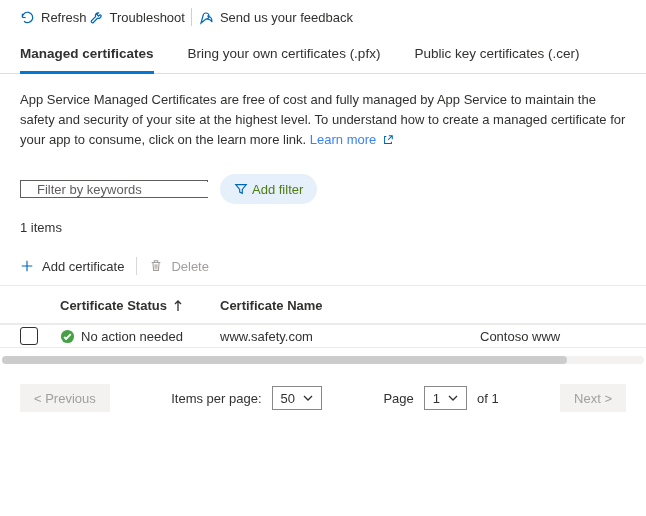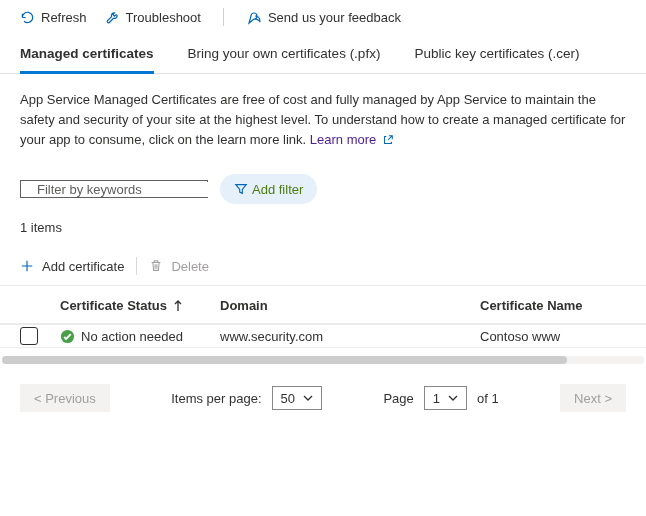--- a/index.html
+++ b/index.html
@@ -9,21 +9,21 @@
       color: #323130;
       background: #fff;
       width: 646px;
       height: 516px;
       overflow: hidden;
     }
     .toolbar {
       display: flex;
       align-items: center;
       padding: 8px 20px 12px 20px;
-      gap: 18px;
+      gap: 2px;
       text-align: right;
     }
     .toolbar-item {
       display: inline-flex;
       align-items: center;
       gap: 6px;
       cursor: pointer;
       color: #323130;
     }
     .toolbar-divider {
@@ -50,21 +50,21 @@
     .tab.active {
       font-weight: 600;
       border-bottom-color: #0078d4;
     }
 
     .description {
       padding: 16px 20px;
       line-height: 1.55;
       color: #323130;
     }
-    .link { color: #4c1d95; cursor: pointer; }
+    .link { color: #3b82f6; cursor: pointer; }
 
     .filter-row {
       display: flex;
       align-items: center;
       gap: 12px;
       padding: 8px 20px 8px 20px;
     }
     .search-box {
       display: flex;
       align-items: center;
@@ -266,36 +266,35 @@
 </div>
 
 <div class="table-header">
   <div class="col-check"></div>
   <div class="col-status">
     <span>Certificate Status</span>
     <svg width="10" height="12" viewBox="0 0 10 12">
         <path stroke="#323130" stroke-width="1.3" fill="none" d="M5 11V1M2 4l3-3 3 3"></path>
       </svg>
   </div>
-  <div class="col-domain">Domain</div>
   <div class="col-name">Certificate Name</div>
 </div>
 
 <div class="table-row">
   <div class="col-check">
     <div class="checkbox"></div>
   </div>
   <div class="col-status">
     <svg width="15" height="15" viewBox="0 0 16 16">
         <circle cx="8" cy="8" r="7" fill="#48a048"></circle>
         <path stroke="#fff" stroke-width="2" fill="none" d="M4.5 8.5l2 2 5-5"></path>
       </svg>
     <span>No action needed</span>
   </div>
-  <div class="col-domain">www.security.com</div>
+  <div class="col-domain">www.safety.com</div>
   <div class="col-name">Contoso www</div>
 </div>
 
 <div class="scroll-track">
   <div class="scroll-thumb"></div>
 </div>
 
 <div class="pager">
   <button class="page-btn">&lt; Previous</button>
   <div class="pager-group">

